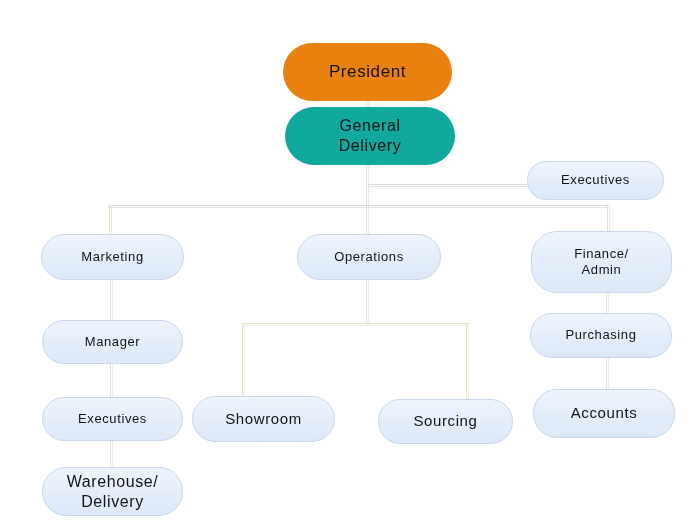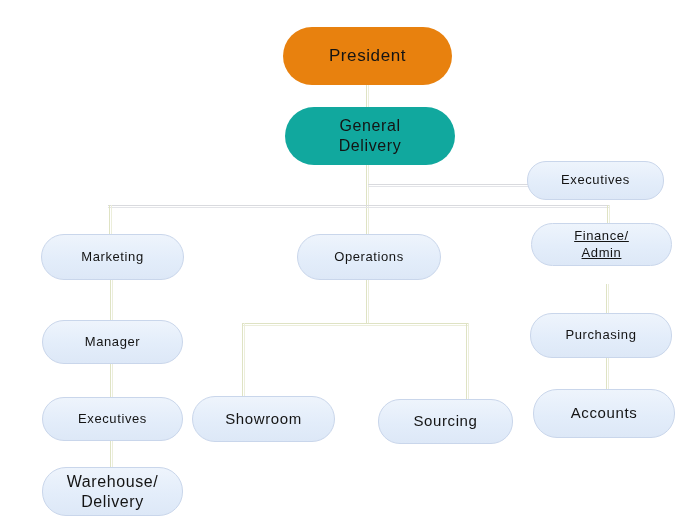--- a/index.html
+++ b/index.html
@@ -25,21 +25,21 @@
     position:absolute;
     display:flex;align-items:center;justify-content:center;
     text-align:center;color:#141414;
     box-sizing:border-box;
   }
   .node .lbl{white-space:pre-line;line-height:1.25;letter-spacing:0.6px;}
   .node.blue{
     background:linear-gradient(180deg,#eef4fc 0%,#e3edfa 55%,#dde8f7 100%);
     border:1px solid #c9d6eb;
   }
-  .node.orange{background:#e8810e;}
+  .node.orange{background:#e8810e;margin-top:16px;}
   .node.teal{background:#11a89e;}
   .fs17{font-size:17px;}
   .fs16{font-size:16px;}
   .fs15{font-size:15px;}
   .fs13{font-size:13px;}
   .fs12{font-size:16px;}
 </style>
 </head>
 <body>
 
@@ -75,21 +75,21 @@
   </div>
 
   <div class="node blue fs13" style="left:41px;top:234px;width:143px;height:46px;border-radius:23px;">
     <span class="lbl">Marketing</span>
   </div>
 
   <div class="node blue fs13" style="left:297px;top:234px;width:144px;height:46px;border-radius:23px;">
     <span class="lbl">Operations</span>
   </div>
 
-  <div class="node blue fs13" style="left:531px;top:223px;width:141px;height:43px;border-radius:26px;text-decoration:underline;">
+  <div class="node blue fs13" style="left:531px;top:231px;width:141px;height:62px;border-radius:26px;">
     <span class="lbl">Finance/
 Admin</span>
   </div>
 
   <div class="node blue fs13" style="left:42px;top:320px;width:141px;height:44px;border-radius:22px;">
     <span class="lbl">Manager</span>
   </div>
 
   <div class="node blue fs13" style="left:42px;top:397px;width:141px;height:44px;border-radius:22px;">
     <span class="lbl">Executives</span>

